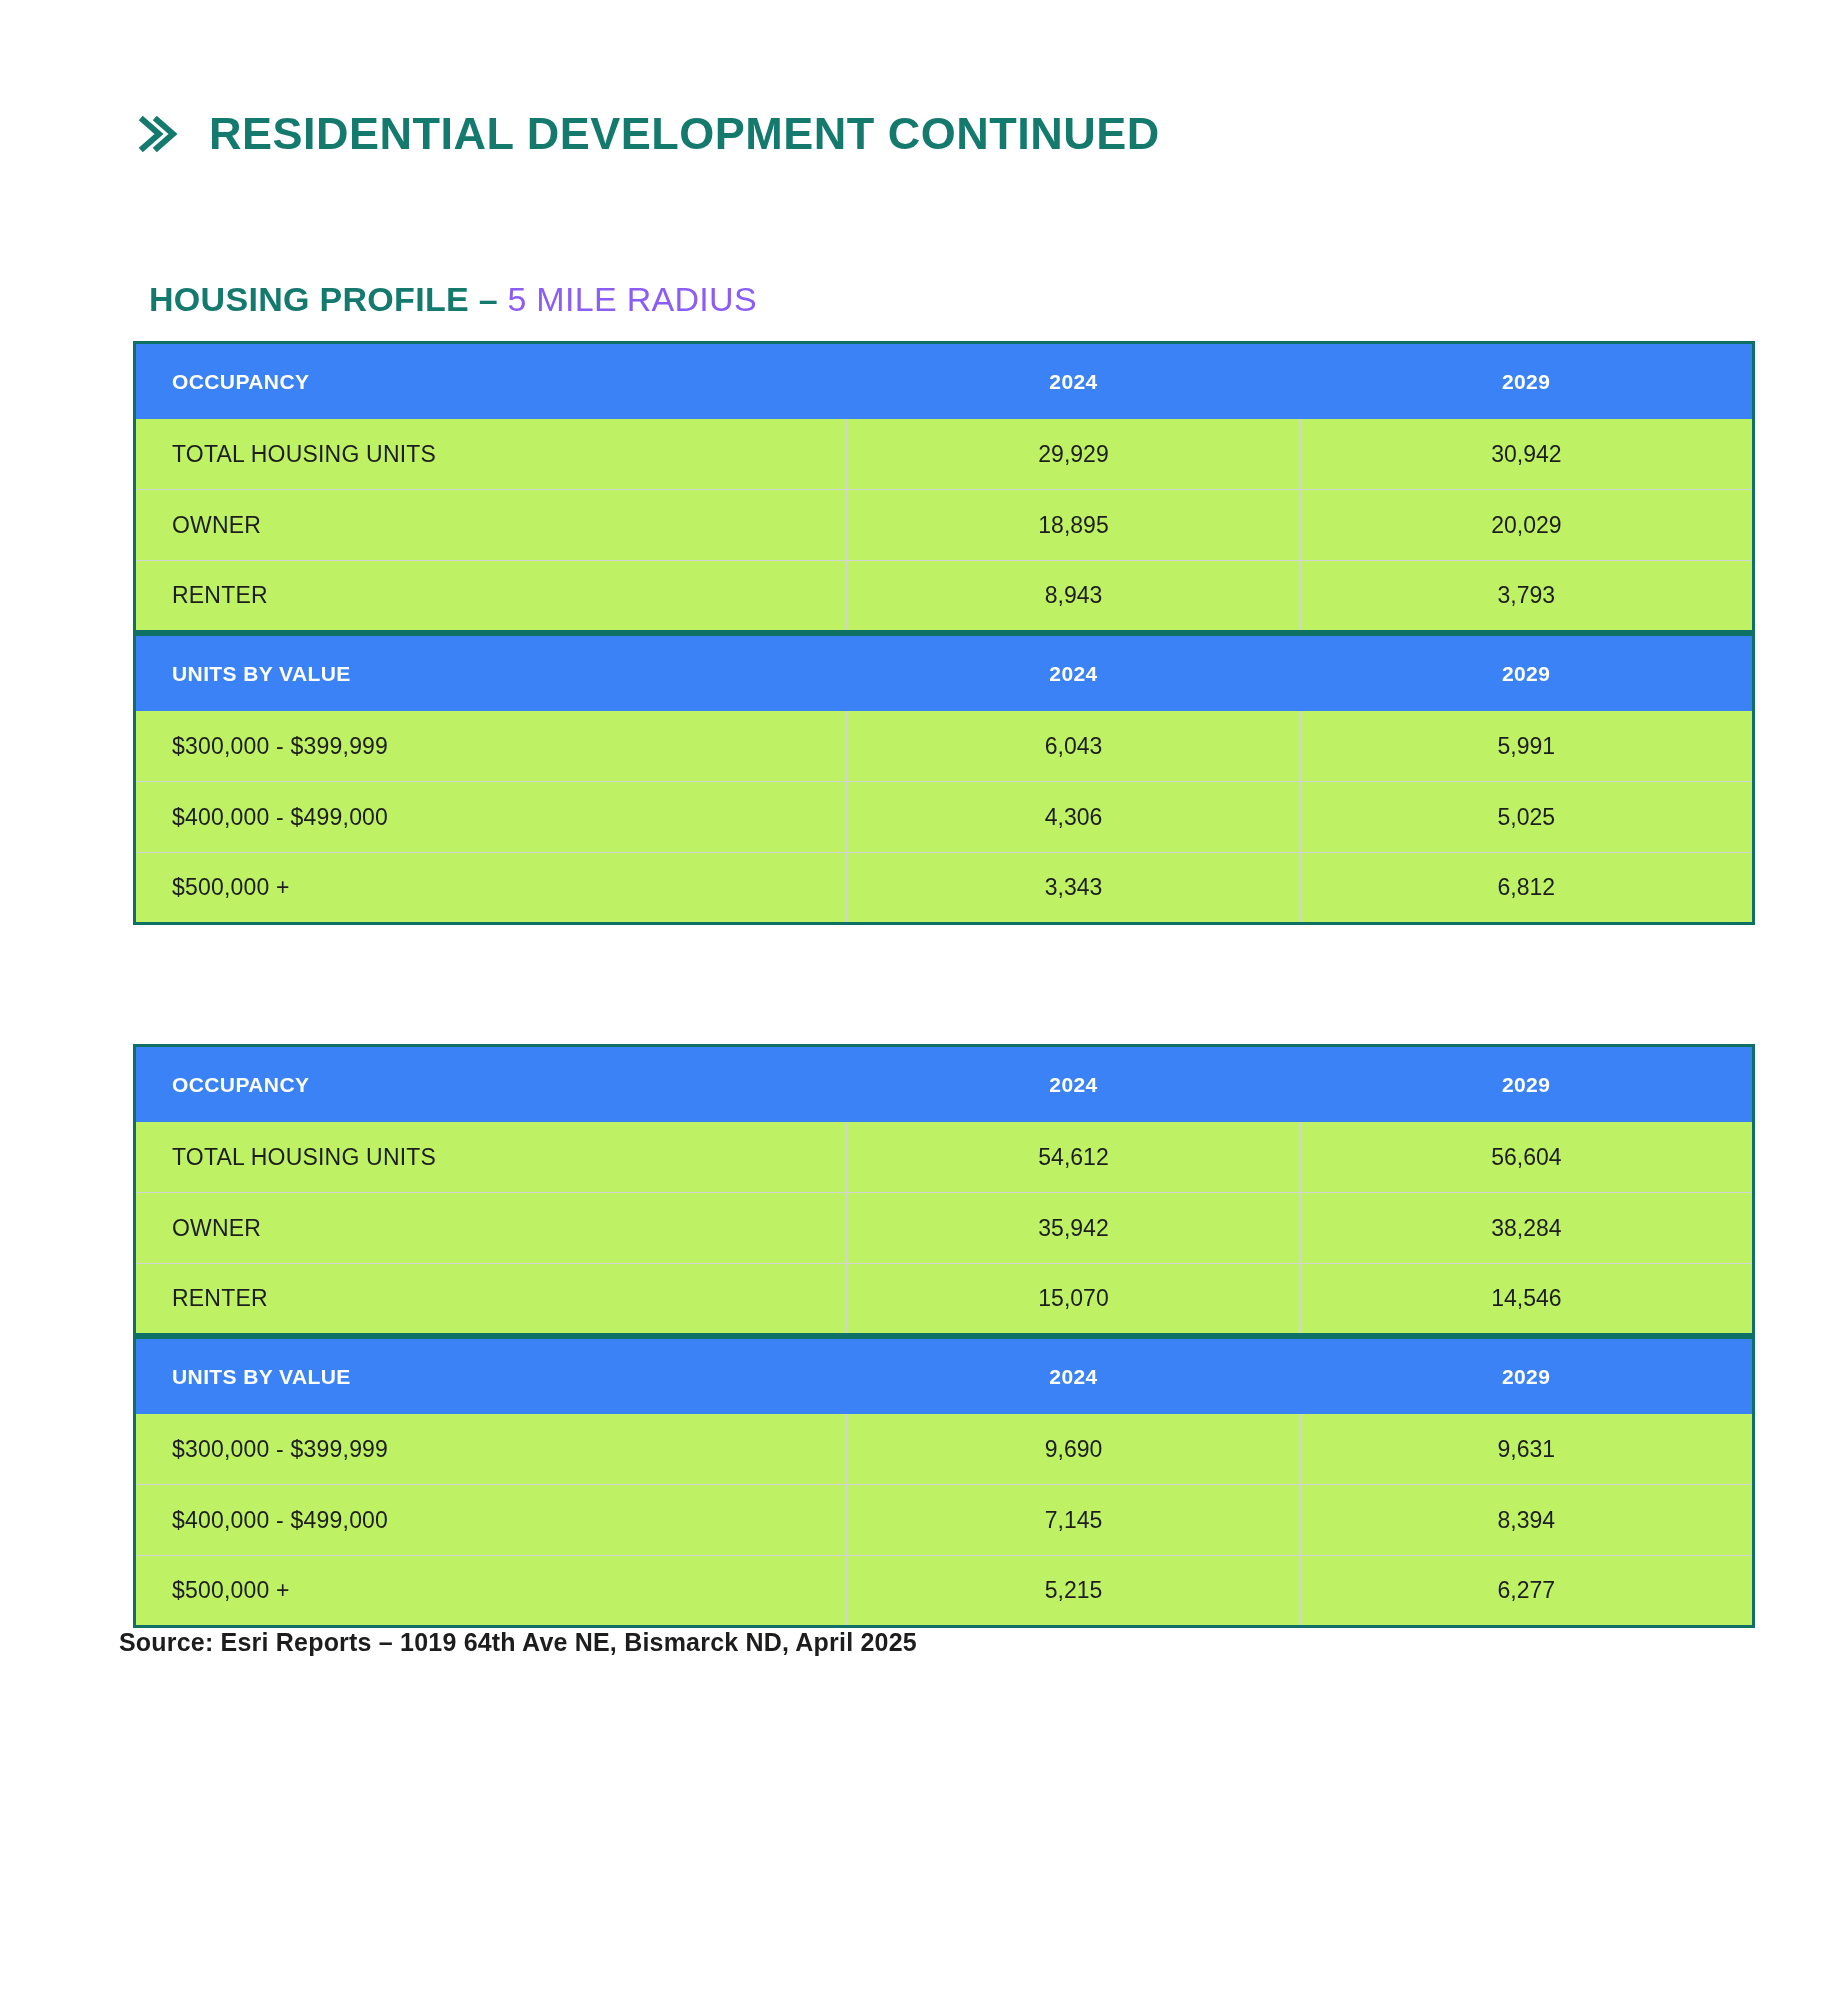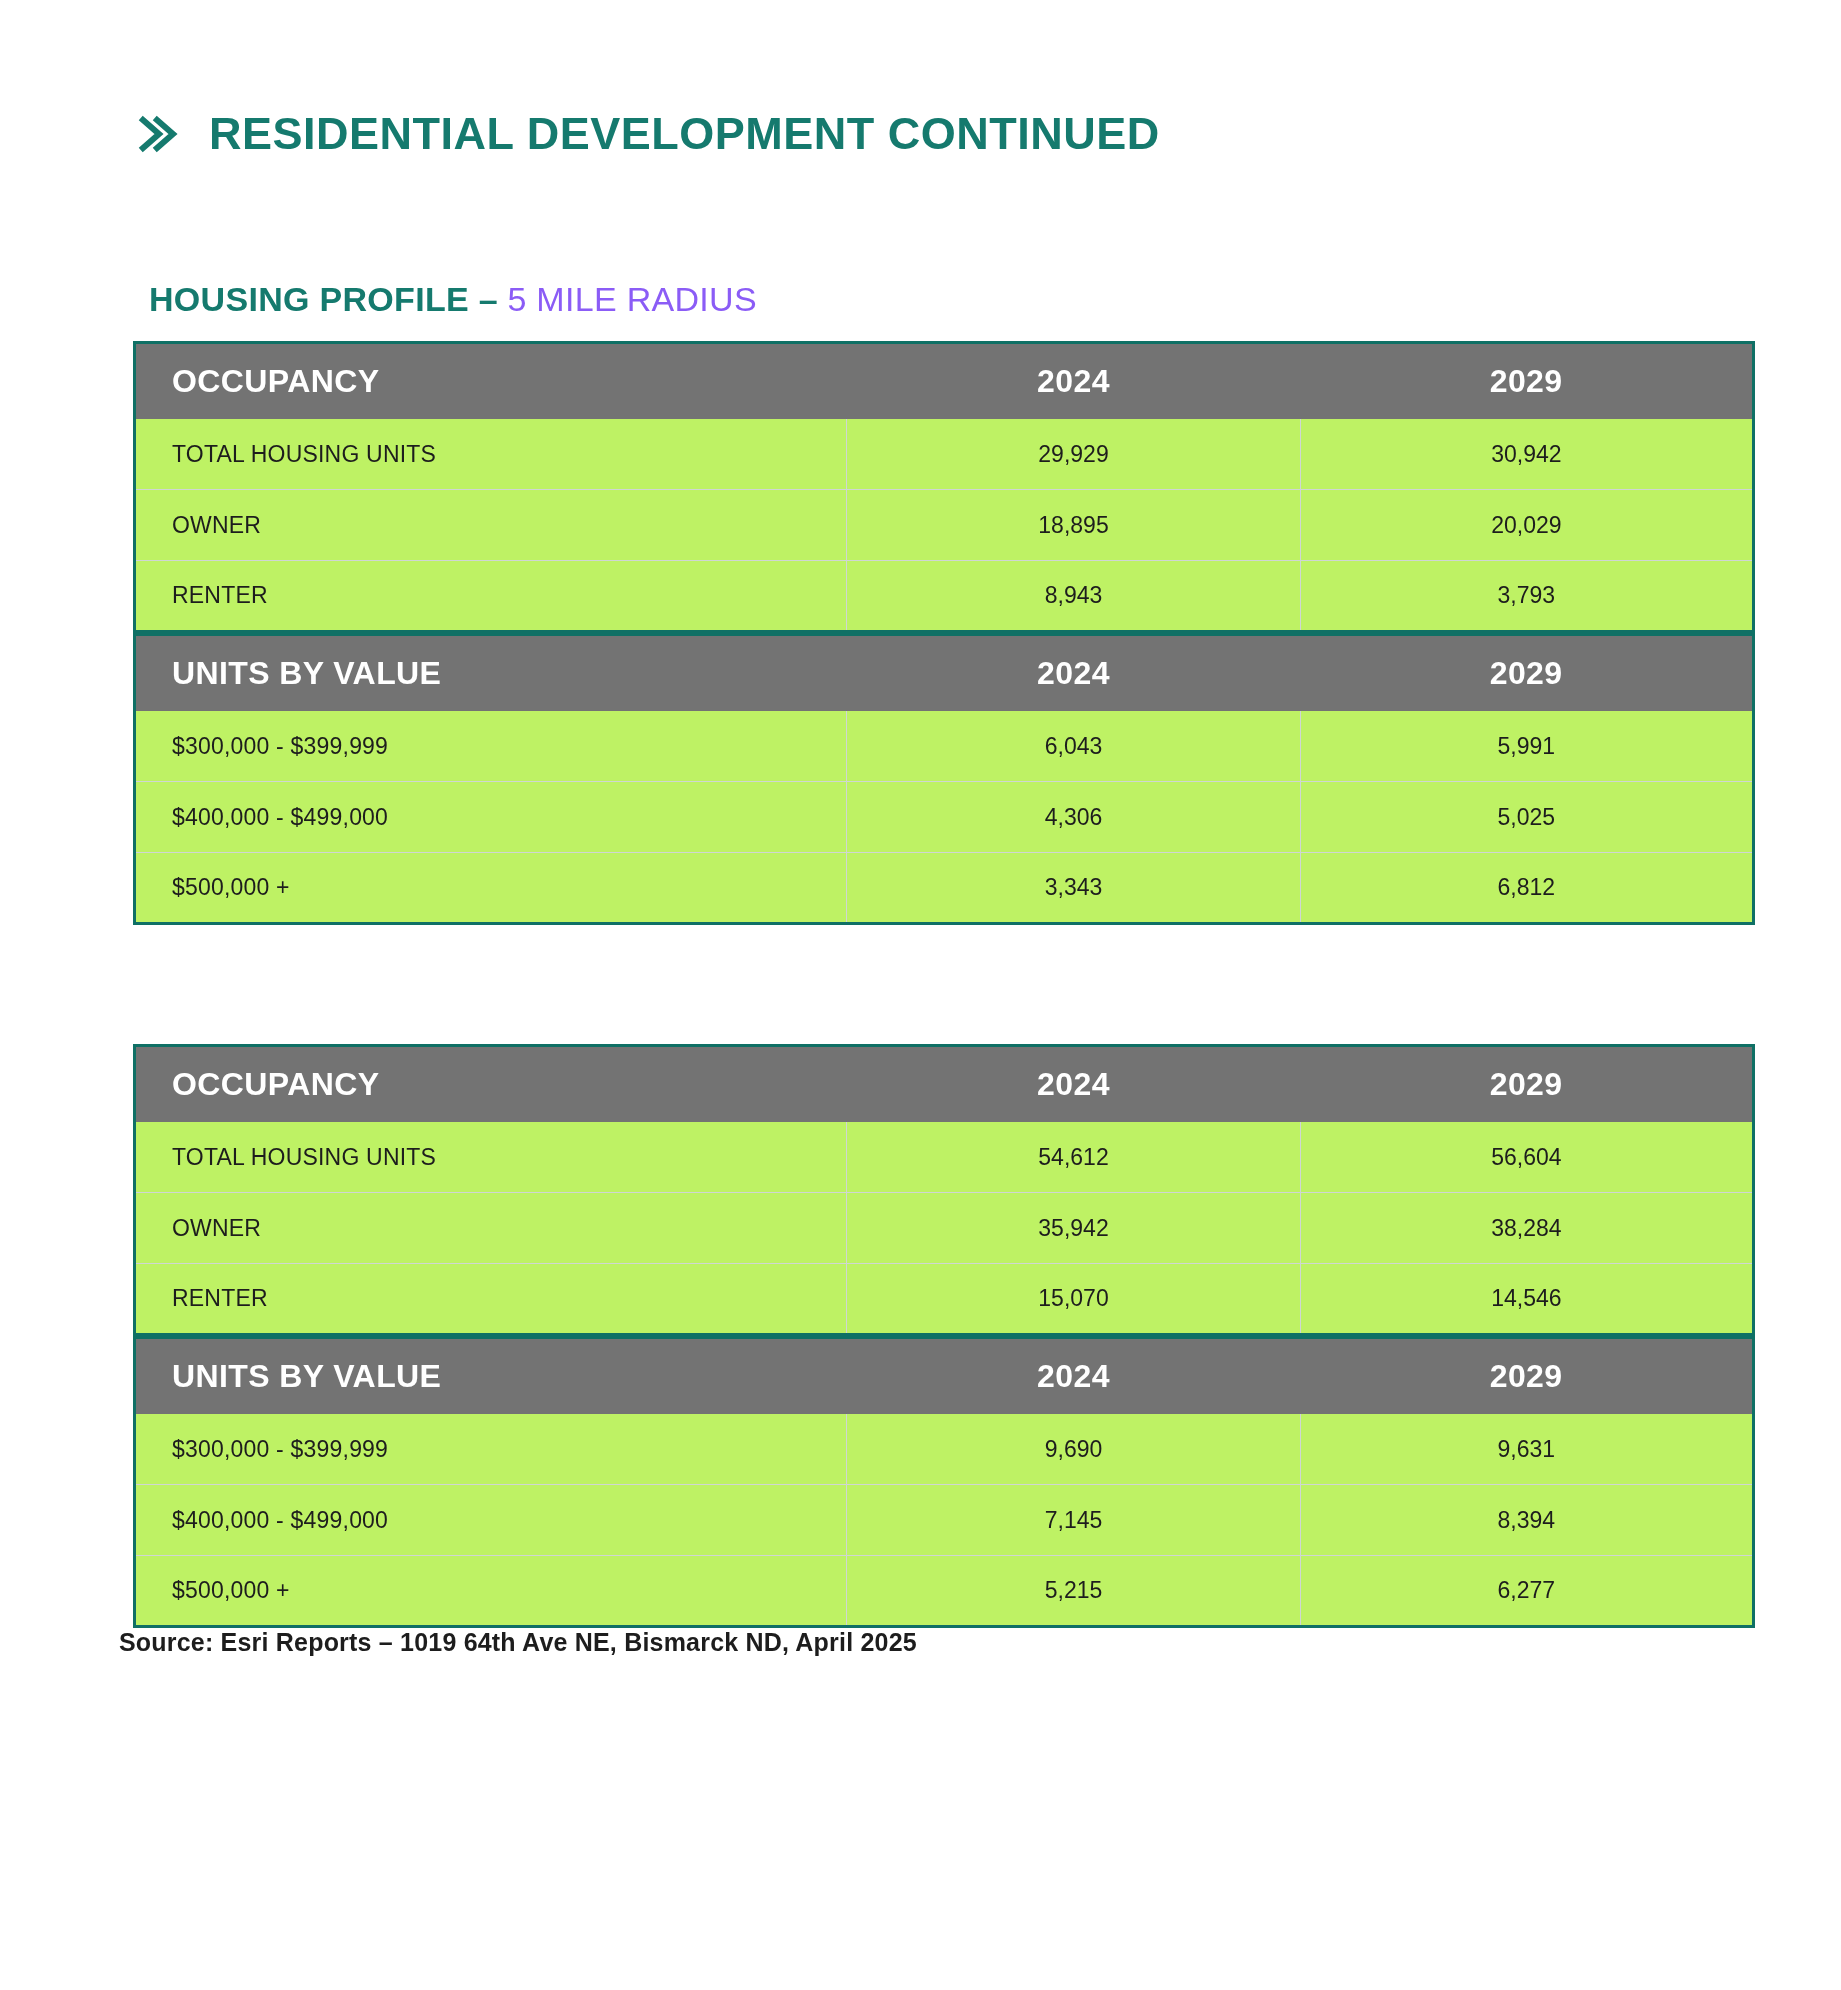--- a/index.html
+++ b/index.html
@@ -69,23 +69,23 @@
   .data-table {
     width: 1622px;
     margin: 0 0 0 6px;
     border-collapse: collapse;
     border: 3px solid #0f7065;
     table-layout: fixed;
   }
   .data-table + .data-table { }
 
   .data-table thead th {
-    background: #737373;
+    background: #3b82f6;
     color: #ffffff;
-    font-size: 32px;
+    font-size: 21px;
     font-weight: bold;
     letter-spacing: 0.4px;
     height: 76px;
     padding: 0 0 0 36px;
     text-align: left;
     border: none;
   }
   .data-table thead th.num {
     text-align: center;
     padding: 0;

